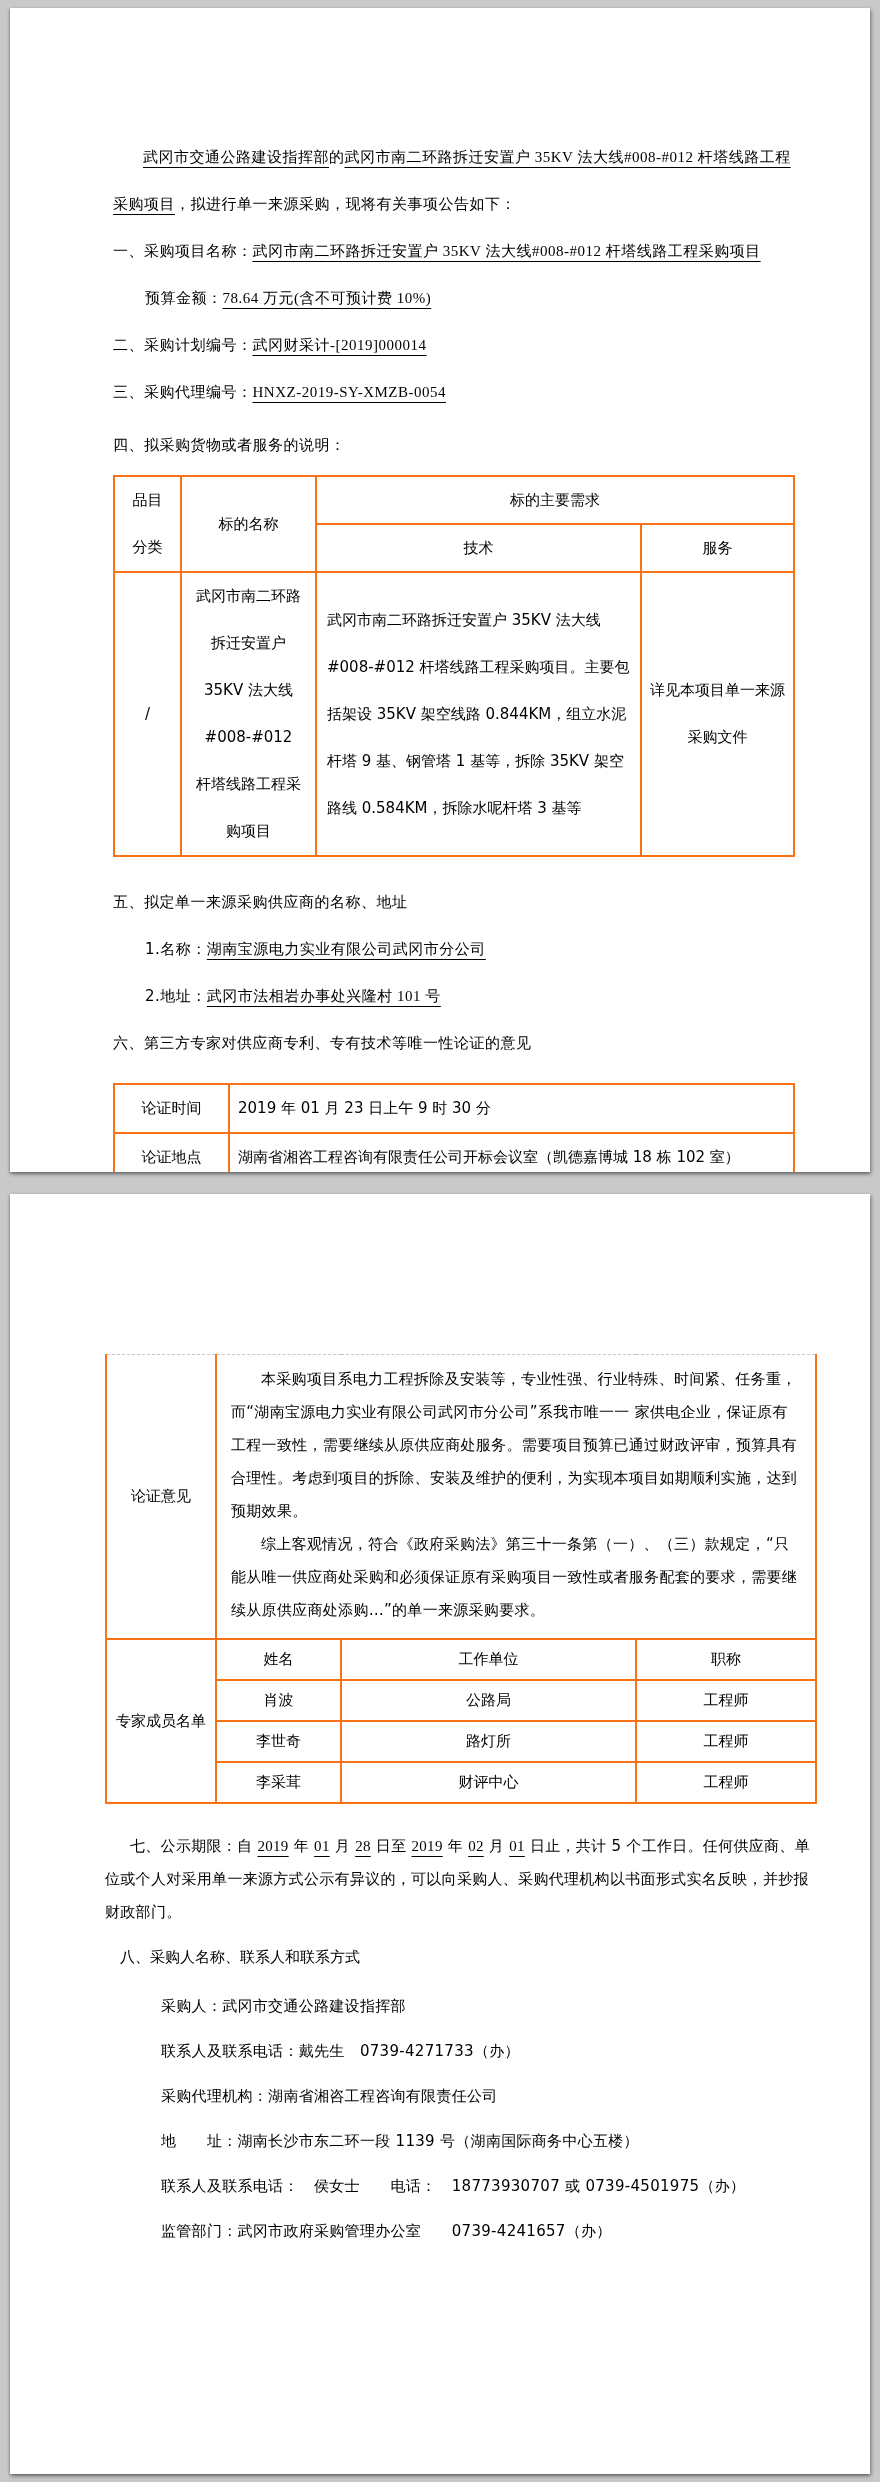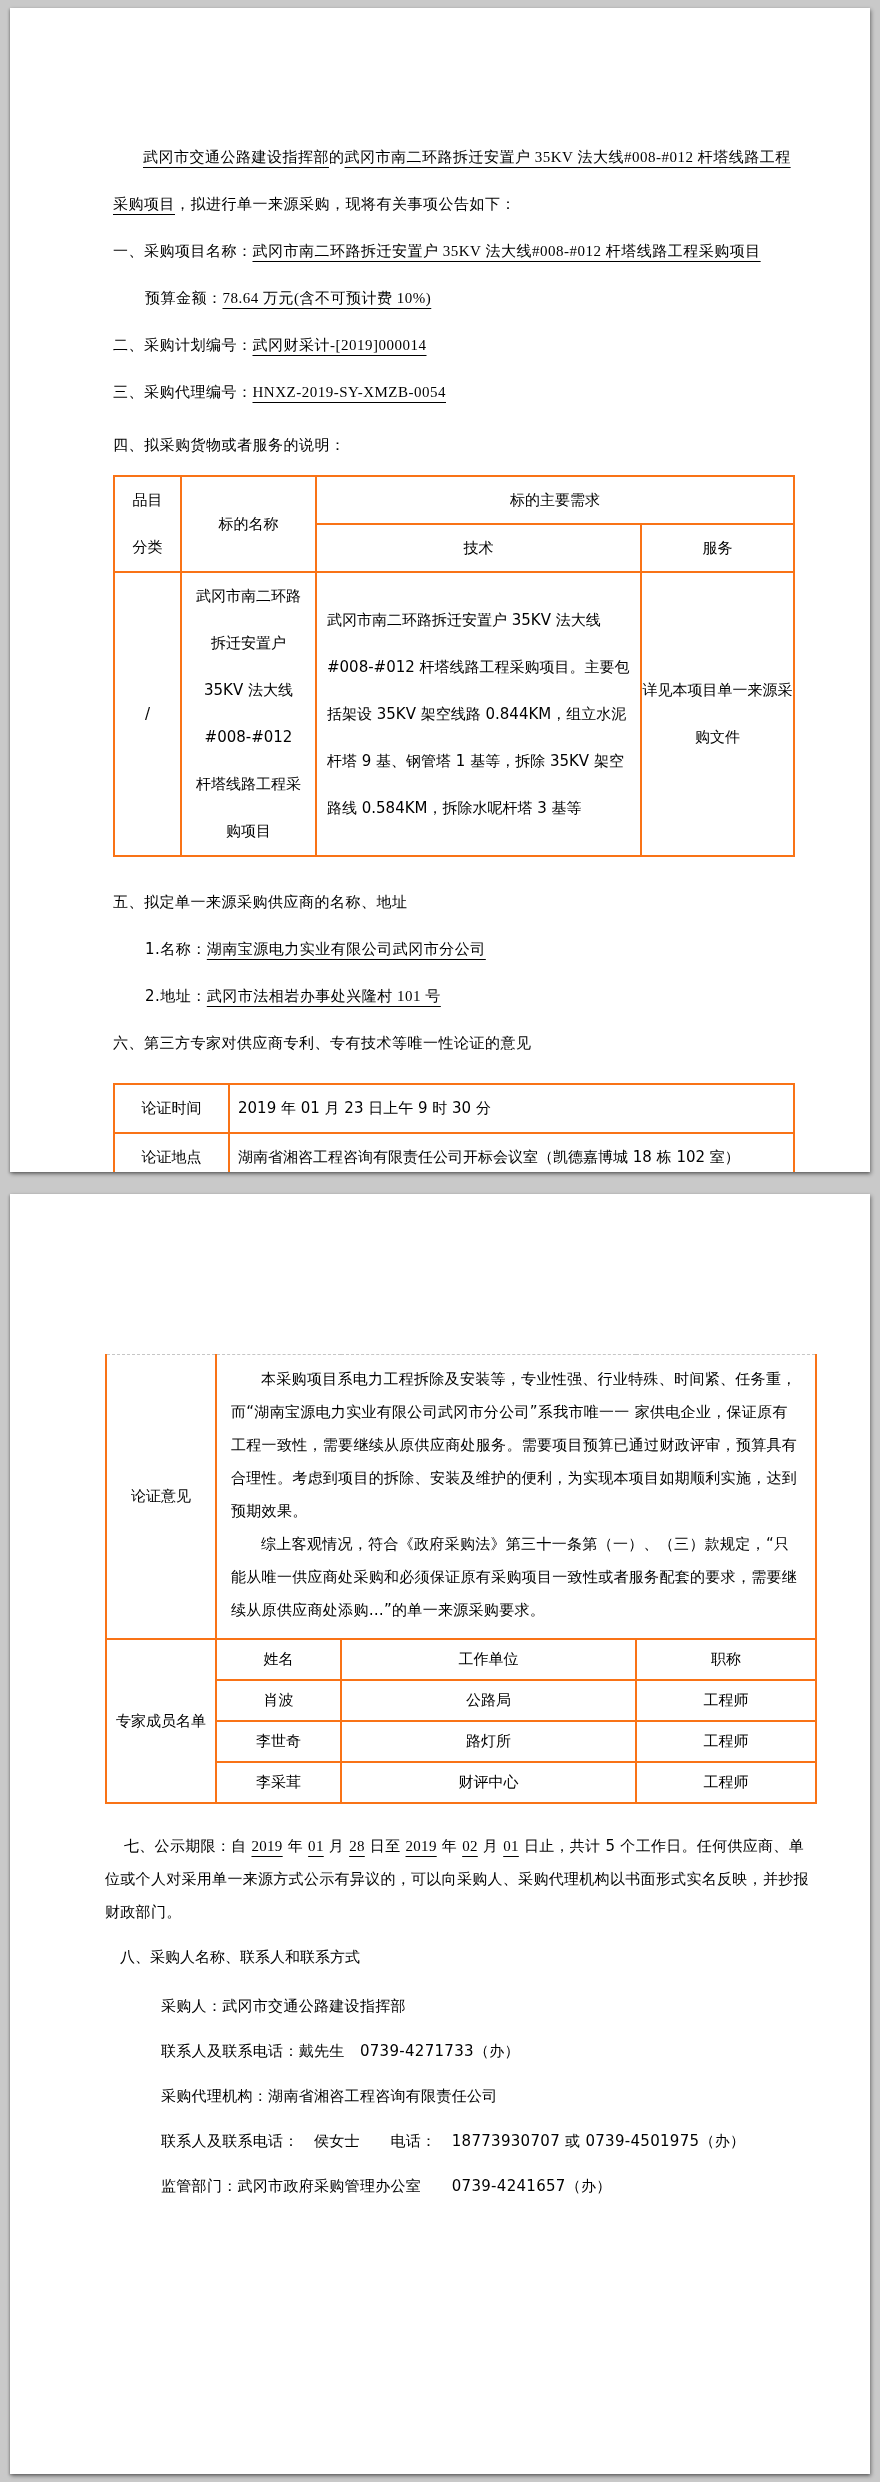--- a/index.html
+++ b/index.html
@@ -28,39 +28,39 @@
   table { border-collapse:collapse; table-layout:fixed; font-size:15px; }
   td { border:2px solid #f97316; padding:0; vertical-align:middle; }
 
   
   .goods-table { width:680px; margin-top:6px; }
   .goods-table .hd { text-align:center; height:45px; }
   .goods-table .item-cell { text-align:center; }
   .goods-table .item-cell span { display:block; line-height:47px; }
   .goods-table .name-cell { text-align:center; line-height:47px; padding:0 14px; height:230px; }
   .goods-table .tech-cell { text-align:left; line-height:47px; padding:0 10px; vertical-align:middle; }
-  .goods-table .svc-cell { text-align:center; line-height:47px; padding:0 0; }
+  .goods-table .svc-cell { text-align:center; line-height:47px; padding:0 7px; }
 
   
   .demo-table { width:680px; margin-top:16px; }
   .demo-table td { height:47px; }
   .demo-table .lbl { text-align:center; }
   .demo-table .val { text-align:left; padding-left:8px; }
 
   
   .opinion-table { width:710px; }
   .opinion-table td.split-top { border-top:1px dashed #c6c6c6; }
   .opinion-table .lbl { text-align:center; font-size:15px; }
   .opinion-cell { padding:8px 14px 11px 14px; }
   .opinion-cell p { margin:0; line-height:33px; text-indent:30px; letter-spacing:.3px; }
   .experts-hd td, .experts-row td { height:39px; text-align:center; }
 
   
   .p7 { margin:26px 0 0 0; font-size:15px; line-height:33px; letter-spacing:.3px; }
-  .p7 .first { margin-left:19px; }
+  .p7 .first { margin-left:25px; }
   .h8 { margin:12px 0 0 0; font-size:15px; line-height:33px; text-indent:15px; }
   .contacts { margin:10px 0 0 56px; }
   .contacts p { margin:0; font-size:15px; line-height:45px; white-space:pre-wrap; letter-spacing:.3px; }
 </style>
 </head>
 <body>
 
 <div class="page" id="page1">
   <div class="inner1">
 
@@ -176,18 +176,19 @@
       </table>
 
     <p class="p7"><span class="first">七、公示期限：自 </span><span class="u">2019</span><span> 年 </span><span class="u">01</span><span> 月 </span><span class="u">28</span><span> 日至 </span><span class="u">2019</span><span> 年 </span><span class="u">02</span><span> 月 </span><span class="u">01</span><span> 日止，共计 5 个工作日。任何供应商、单位或个人对采用单一来源方式公示有异议的，可以向采购人、采购代理机构以书面形式实名反映，并抄报财政部门。</span></p>
 
     <p class="h8">八、采购人名称、联系人和联系方式</p>
 
     <div class="contacts">
       <p>采购人：武冈市交通公路建设指挥部</p>
       <p>联系人及联系电话：戴先生　0739-4271733（办）</p>
       <p>采购代理机构：湖南省湘咨工程咨询有限责任公司</p>
+      <p>地　　址：湖南长沙市东二环一段 1139 号（湖南国际商务中心五楼）</p>
       <p>联系人及联系电话：　侯女士　　电话：　18773930707 或 0739-4501975（办）</p>
       <p>监管部门：武冈市政府采购管理办公室　　0739-4241657（办）</p>
     </div>
 
   </div>
 </div>
 
 </body></html>

